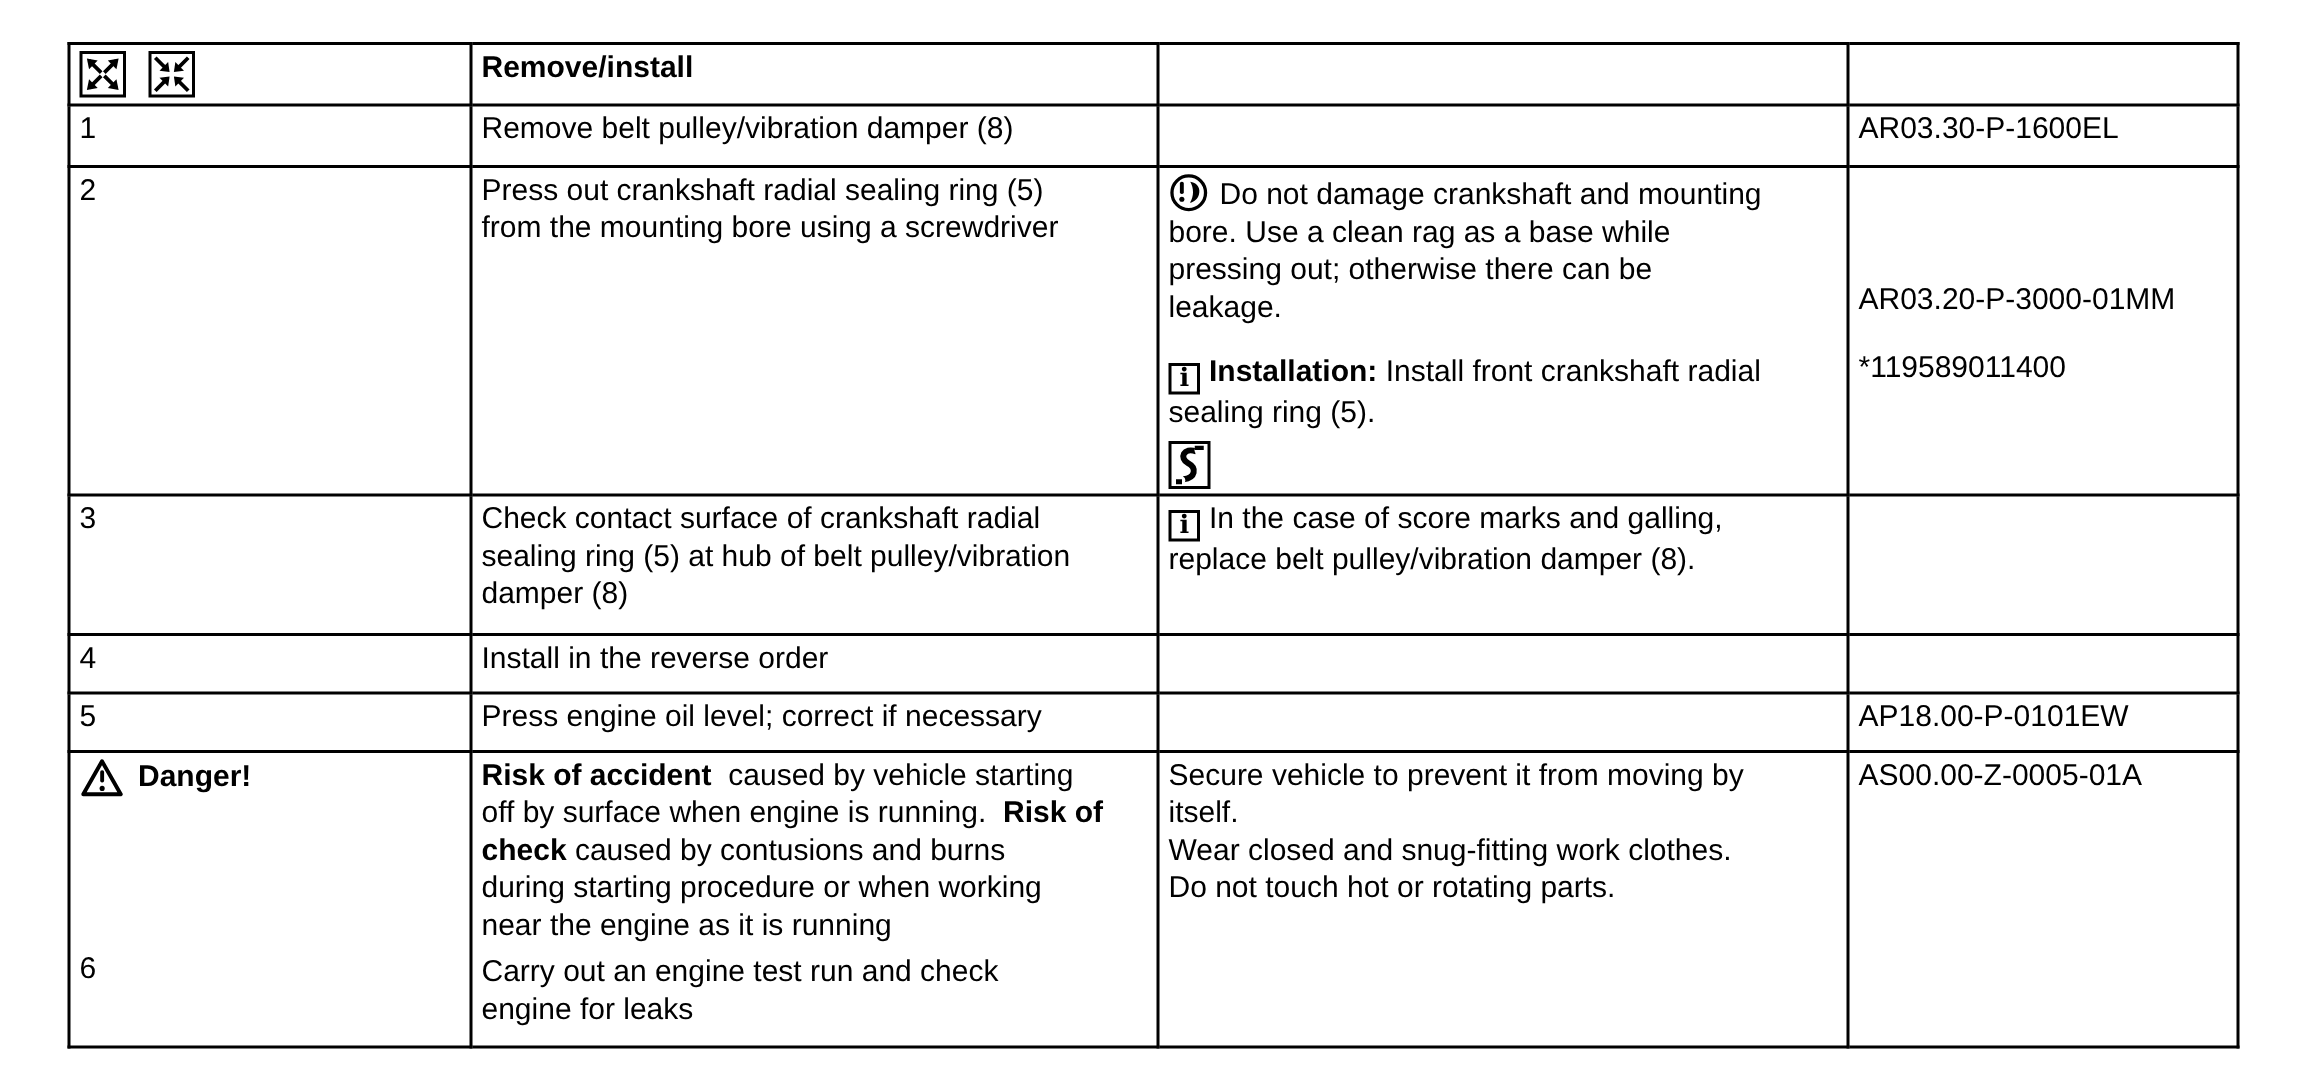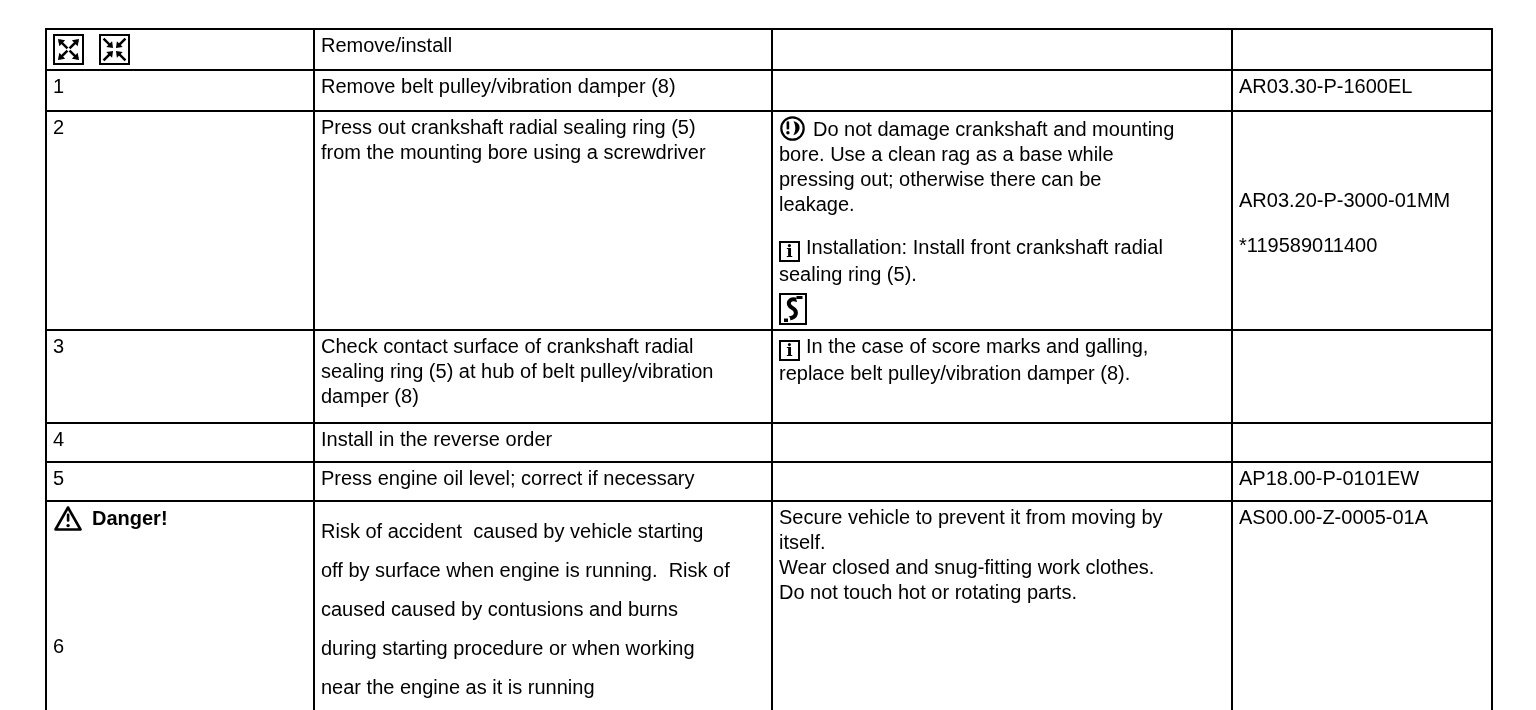--- a/index.html
+++ b/index.html
@@ -12,21 +12,21 @@
     border-collapse:collapse;table-layout:fixed;
   }
   .doc-table td{
     border:2px solid #000;
     vertical-align:top;
     padding:3px 6px 2px 6px;
     font-size:20px;line-height:25px;
     overflow:hidden;
   }
   .c1{width:268px}.c2{width:458px}.c3{width:460px}.c4{width:260px}
-  .b{font-weight:normal}
+  .b{font-weight:bold}
   .pre{white-space:pre-wrap}
   td.h34{height:34px}
   td.h212{height:212px}
   td.h86{height:86px}
   td.h32{height:32px}
   td.h190{height:190px}
   .rel{position:relative}
 
   
   .ibox{
@@ -44,21 +44,21 @@
   .tool-ico{width:22px;height:26px;padding:1px;}
   .inline-ico{vertical-align:-6px;margin-right:7px;display:inline-block;line-height:0;}
 
   .para{margin:0;}
   .mt18{margin-top:18px;}
   .mt6{margin-top:6px;}
   .doc1{margin-top:73px;}
   .doc2{margin-top:20px;}
   .danger-head{font-weight:bold;display:flex;align-items:center;gap:9px;}
   .num6{position:absolute;top:132px;left:6px;}
-  .riskline{white-space:pre-wrap;margin-top:14px;}
+  .riskline{white-space:pre-wrap;}
 </style>
 </head>
 <body>
 
 <table class="doc-table">
   <colgroup>
       <col class="c1">
       <col class="c2">
       <col class="c3">
       <col class="c4">
@@ -169,21 +169,21 @@
           <rect x="13.8" y="8.5" width="2.6" height="8.2" rx="1.2" fill="#000"></rect>
           <circle cx="15.1" cy="20.6" r="1.7" fill="#000"></circle>
         </svg></span>
         <span>Danger!</span>
       </div>
       <div class="num6">6</div>
     </td>
     <td class="h190">
       <div class="riskline"><span class="b">Risk of accident</span><span>  caused by vehicle starting</span></div>
       <div class="riskline"><span>off by surface when engine is running.  </span><span class="b">Risk of</span></div>
-      <div class="riskline"><span class="b">caused</span><span> caused by contusions and burns</span></div>
+      <div class="riskline"><span class="b">check</span><span> caused by contusions and burns</span></div>
       <div class="riskline"><span>during starting procedure or when working</span></div>
       <div class="riskline"><span>near the engine as it is running</span></div>
       <div class="pre mt6">Carry out an engine test run and check
 engine for leaks</div>
     </td>
     <td class="h190 pre">Secure vehicle to prevent it from moving by
 itself.
 Wear closed and snug-fitting work clothes.
 Do not touch hot or rotating parts.</td>
     <td class="h190">AS00.00-Z-0005-01A</td>

